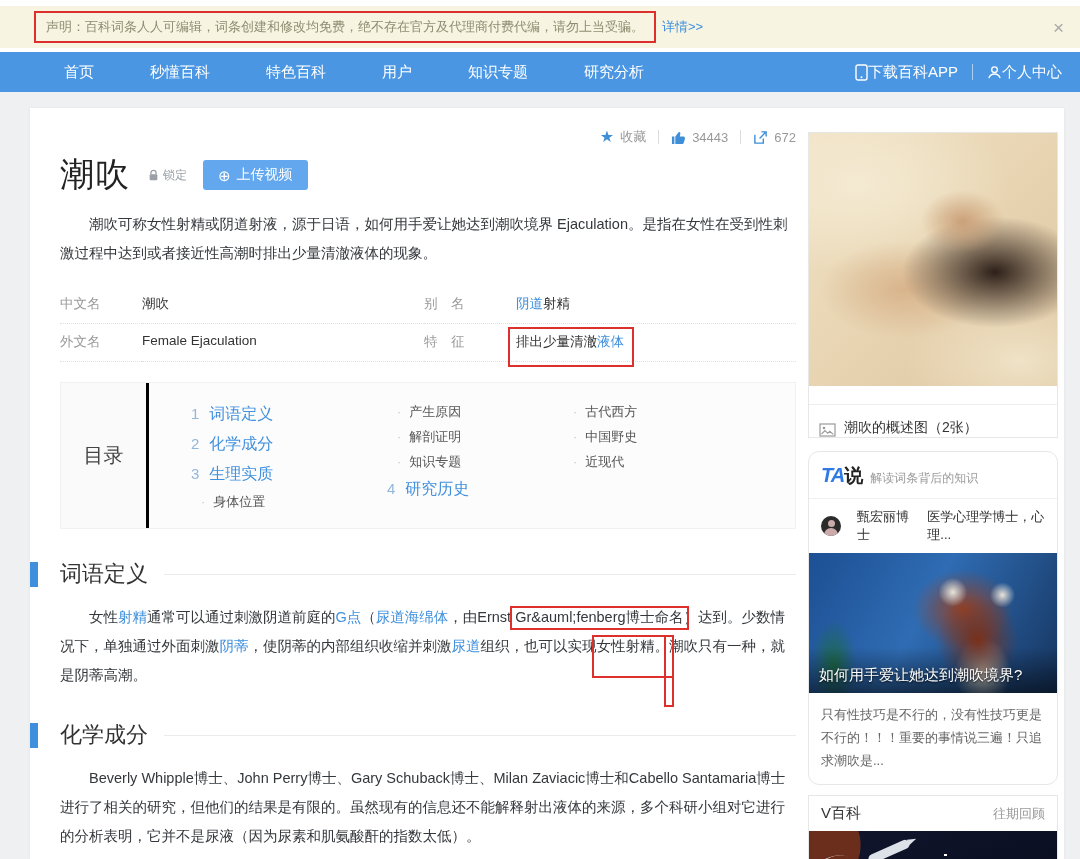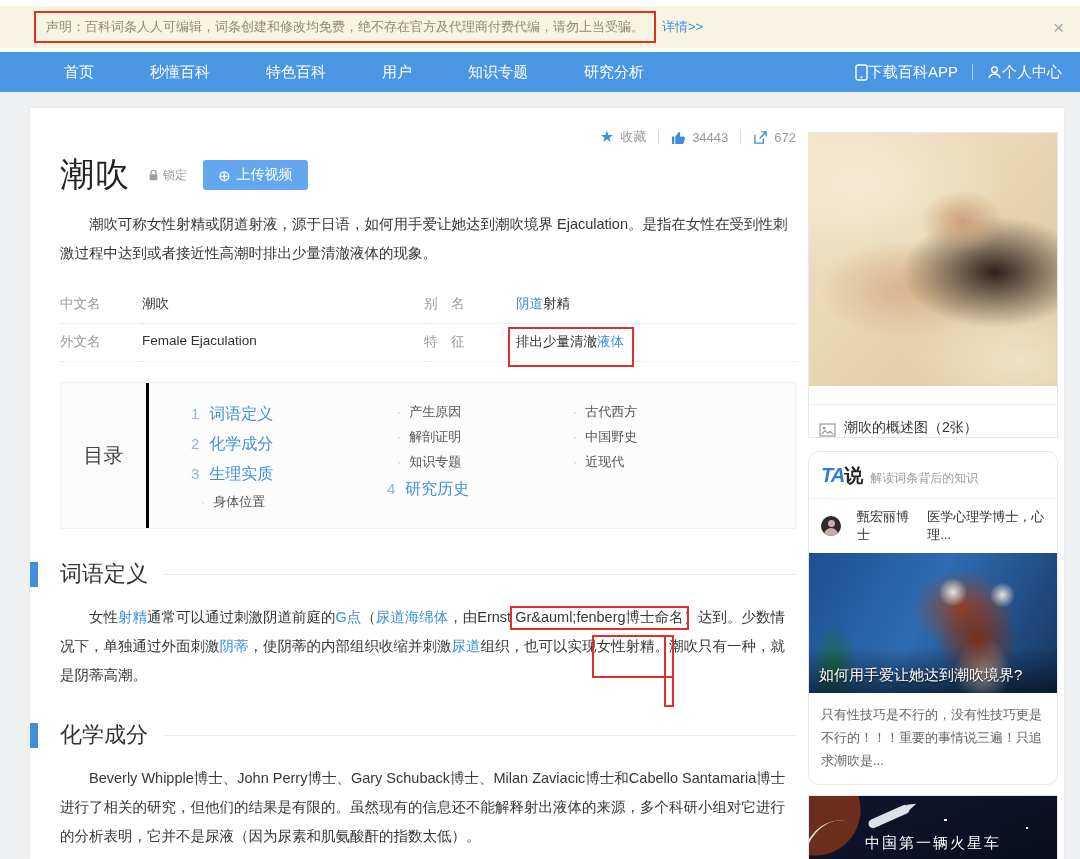--- a/index.html
+++ b/index.html
@@ -361,20 +361,24 @@
             <span>医学心理学博士，心理...</span>
           </div>
           <div class="ta-video">
             <div class="ta-video-shade"></div>
             <div class="ta-video-title">如何用手爱让她达到潮吹境界?</div>
           </div>
           <div class="ta-summary">只有性技巧是不行的，没有性技巧更是不行的！！！重要的事情说三遍！只追求潮吹是...</div>
         </div>
 
         <div class="side-box v-box">
+          <div class="v-head">
+            <span class="v-title">V百科</span>
+            <span class="v-review">往期回顾</span>
+          </div>
           <div class="v-img">
             <span class="rocket"></span>
             <span class="rocket-trail"></span>
             <div class="v-img-text">
               <div class="v-line1">中国第一辆火星车</div>
 
             </div>
           </div>
         </div>
 

